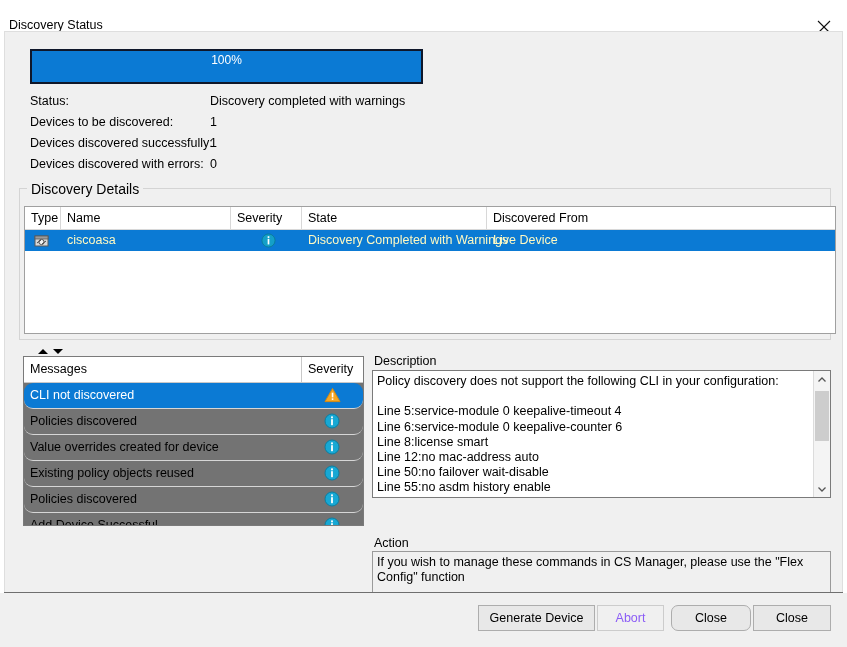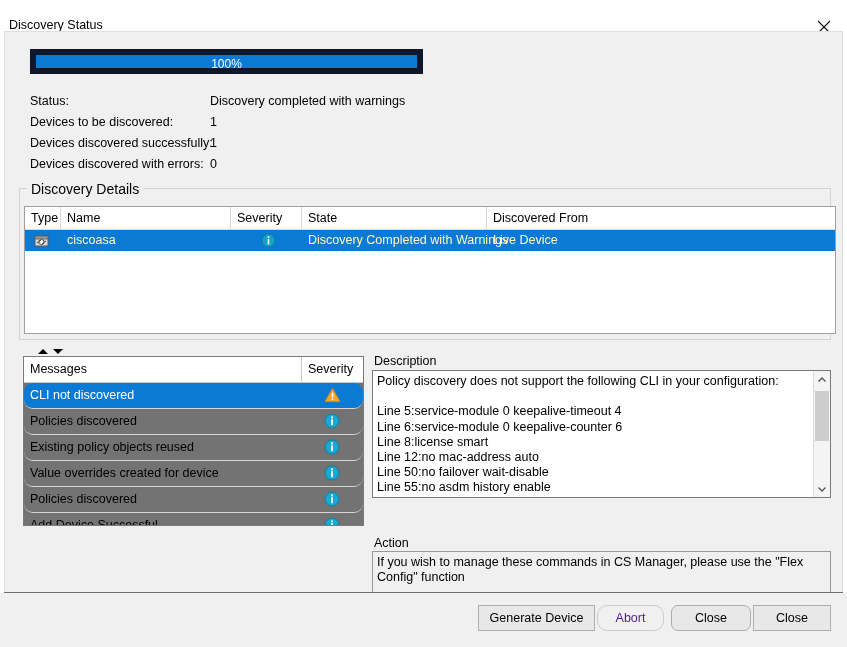--- a/index.html
+++ b/index.html
@@ -49,23 +49,23 @@
     background: #f0f0f0;
     border: 1px solid #dedede;
     border-bottom: none;
     box-sizing: border-box;
   }
 
   
   #progress-wrap {
     position: absolute;
     left: 25px; top: 17px;
-    width: 393px; height: 25px;
-    background: #ffffff;
-    border: 6px solid #0f172a;
+    width: 393px; height: 35px;
+    background: #ffffff;
+    border: 2px solid #0f172a;
     box-sizing: border-box;
   }
   #progress-fill {
     position: absolute;
     left: 0; top: 0; bottom: 0;
     width: 100%;
     background: #0b7ad4;
   }
   #progress-label {
     position: absolute;
@@ -258,21 +258,21 @@
     background: #e8e8e8;
     border: 1px solid #adadad;
     box-sizing: border-box;
     font-family: "Liberation Sans", sans-serif;
     font-size: 12.5px;
     color: #000000;
     text-align: center;
     line-height: 24px;
     padding: 0;
   }
-  .btn.disabled { color: #4c1d95; background:#f0f0f0; border-color:#cccccc;border-radius:10px; }
+  .btn.disabled { color: #8b5cf6; background:#f0f0f0; border-color:#cccccc; }
   #btn-generate { left: 478px; width: 117px; }
   #btn-abort    { left: 597px; width: 67px; }
   #btn-close    { left: 671px; width: 80px; border-radius: 7px; }
   #btn-help     { left: 753px; width: 78px; }
 </style>
 </head>
 <body>
 
 <div id="titlebar">
   <div id="title-text">Discovery Status</div>
@@ -361,32 +361,32 @@
       <div class="msg-sev">
         <svg width="16" height="16" viewBox="0 0 16 16" aria-hidden="true">
           <circle cx="8" cy="8" r="7" fill="#17a8d4" stroke="#0d7ea0" stroke-width="1"></circle>
           <rect x="7.1" y="6.2" width="1.8" height="6" fill="#ffffff"></rect>
           <rect x="7.1" y="3.4" width="1.8" height="1.9" fill="#ffffff"></rect>
         </svg>
       </div>
     </div>
 
     <div class="msg-row">
-      <div class="msg-label">Existing policy objects reused</div>
+      <div class="msg-label">Value overrides created for device</div>
       <div class="msg-sev">
         <svg width="16" height="16" viewBox="0 0 16 16" aria-hidden="true">
           <circle cx="8" cy="8" r="7" fill="#17a8d4" stroke="#0d7ea0" stroke-width="1"></circle>
           <rect x="7.1" y="6.2" width="1.8" height="6" fill="#ffffff"></rect>
           <rect x="7.1" y="3.4" width="1.8" height="1.9" fill="#ffffff"></rect>
         </svg>
       </div>
     </div>
 
     <div class="msg-row">
-      <div class="msg-label">Value overrides created for device</div>
+      <div class="msg-label">Existing policy objects reused</div>
       <div class="msg-sev">
         <svg width="16" height="16" viewBox="0 0 16 16" aria-hidden="true">
           <circle cx="8" cy="8" r="7" fill="#17a8d4" stroke="#0d7ea0" stroke-width="1"></circle>
           <rect x="7.1" y="6.2" width="1.8" height="6" fill="#ffffff"></rect>
           <rect x="7.1" y="3.4" width="1.8" height="1.9" fill="#ffffff"></rect>
         </svg>
       </div>
     </div>
 
     <div class="msg-row">

